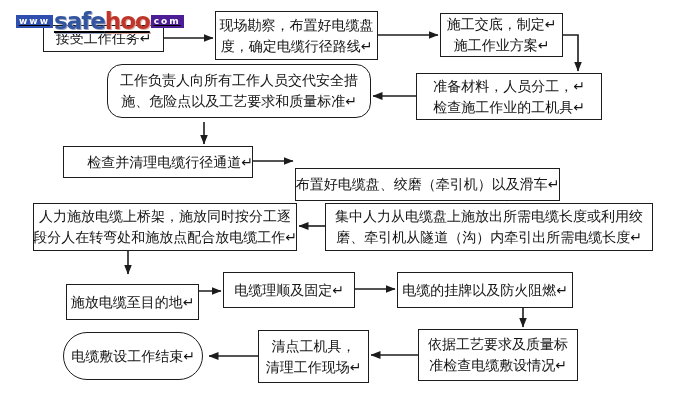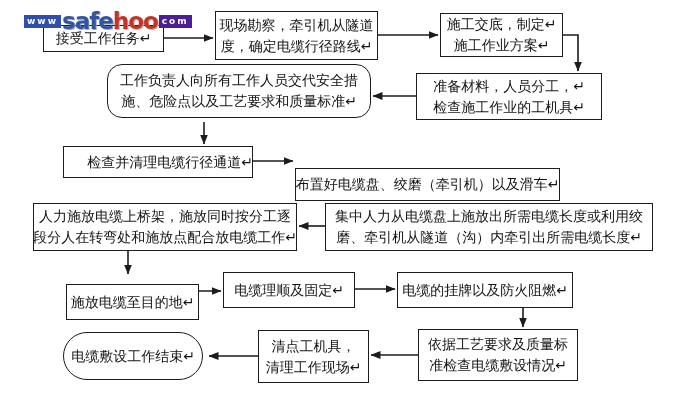--- a/index.html
+++ b/index.html
@@ -27,22 +27,22 @@
   #n7  { left:295px; top:145px; width:265px; height:33px;margin-top:23px; }
   #n8  { left:325px; top:203px; width:328px; height:48px; }
   #n9  { left:33px;  top:203px; width:264px; height:48px; }
   #n10 { left:66px;  top:276px; width:133px; height:36px;margin-top:8px; }
   #n11 { left:223px; top:272px; width:132px; height:36px; }
   #n12 { left:397px; top:272px; width:176px; height:36px; }
   #n13 { left:418px; top:329px; width:160px; height:52px; }
   #n14 { left:258px; top:330px; width:111px; height:53px; }
   #n15 { left:63px;  top:332px; width:140px; height:48px;text-align:right; }
   .watermark {
-    position:absolute; left:24px; top:10px; z-index:5;
-    display:flex; align-items:center; font-weight:bold; line-height:1;
+    position:absolute; left:16px; top:10px; z-index:5;
+    display:flex; align-items:center; font-weight:bold; line-height:1;text-decoration:underline;
   }
   .wm-www {
     background:#2e4fae; color:#ffffff; font-size:9px; padding:2px 3px;
     letter-spacing:2px; margin-right:1px; text-shadow:none;
   }
   .wm-safe { color:#33549f; font-size:23px; letter-spacing:-1px; text-shadow:1px 1px 0 #9aa4c0; }
   .wm-hoo  { color:#c03529; font-size:23px; letter-spacing:-1px; text-shadow:1px 1px 0 #d8a49e; }
   .wm-com {
     background:#4c1d95; color:#ffffff; font-size:9px; padding:2px 3px;
     letter-spacing:2px; margin-left:1px;
@@ -73,21 +73,21 @@
     <line class="c" x1="523" y1="308" x2="523" y2="327"></line>
     <line class="c" x1="418" y1="355" x2="371" y2="355"></line>
     <line class="c" x1="258" y1="356" x2="209" y2="356"></line>
   </svg>
 
   <div class="node" id="n1">
     <div class="ln">接受工作任务↵</div>
   </div>
 
   <div class="node" id="n2">
-    <div class="ln">现场勘察，牵引机从隧道</div>
+    <div class="ln">现场勘察，布置好电缆盘</div>
     <div class="ln">度，确定电缆行径路线↵</div>
   </div>
 
   <div class="node" id="n3">
     <div class="ln">施工交底，制定↵</div>
     <div class="ln">施工作业方案↵</div>
   </div>
 
   <div class="node" id="n4">
     <div class="ln">准备材料，人员分工，↵</div>

